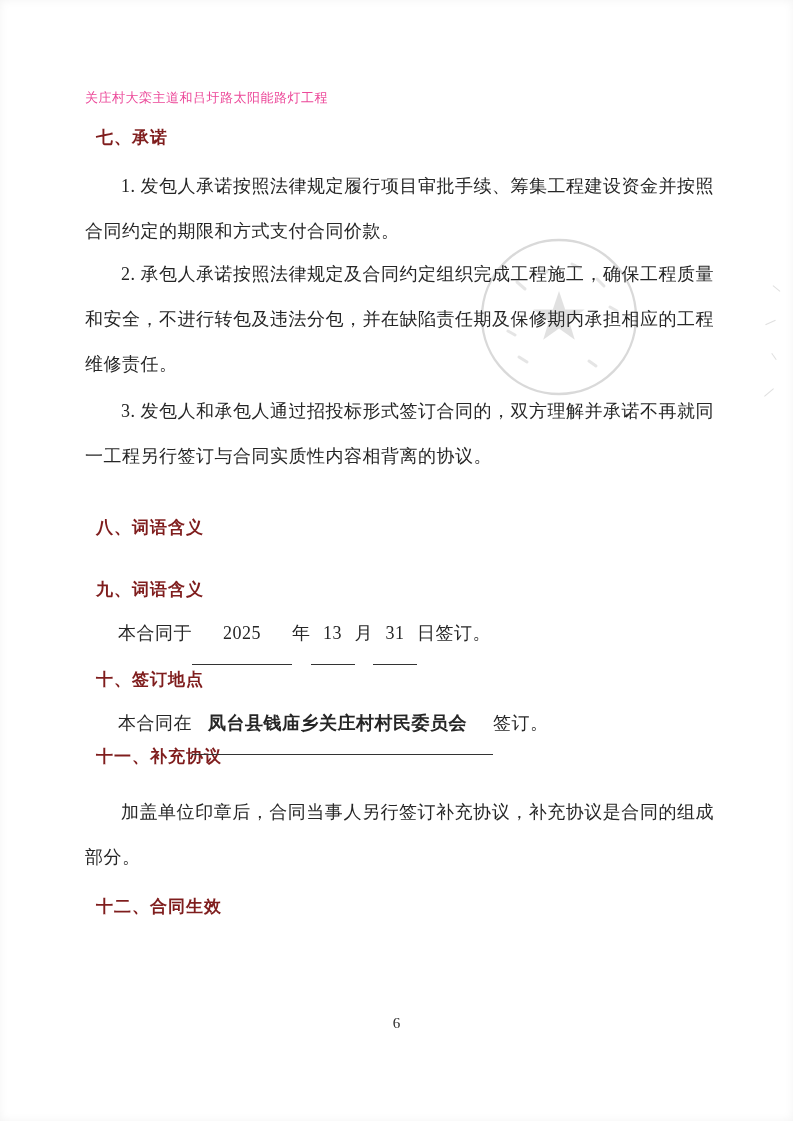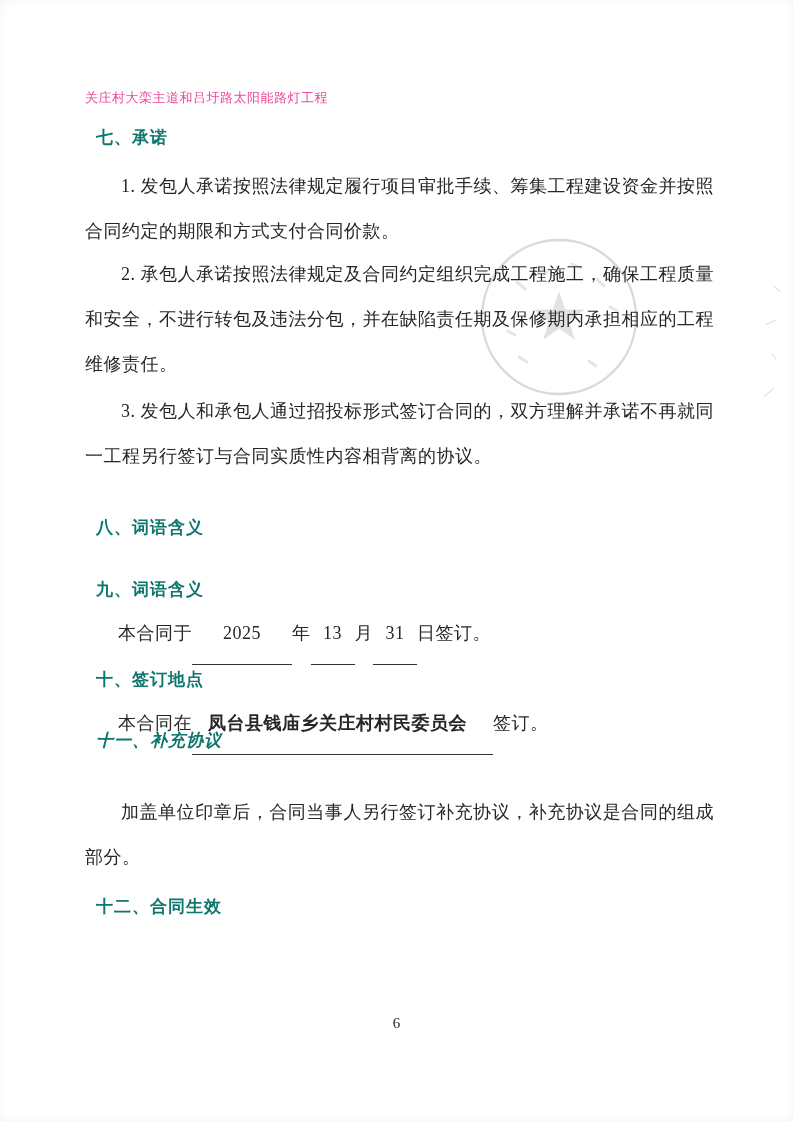--- a/index.html
+++ b/index.html
@@ -13,27 +13,27 @@
     color:#262626;
     box-shadow: inset 0 0 10px rgba(0,0,0,0.05);
   }
   .doc-header {
     position:absolute; left:85px; top:89px;
     font-size:13px; letter-spacing:0.5px; color:#ec4899;
   }
   .hd {
     position:absolute; left:96px;
     font-family:"Liberation Sans", sans-serif;
-    font-weight:700; font-size:17px; letter-spacing:1px; color:#0f766e;
+    font-weight:700; font-size:17px; letter-spacing:1px; color:#7f1d1d;
   }
   .hd7  { top:126px; }
   .hd8  { top:468px;margin-top:48px; }
   .hd9  { top:578px; }
   .hd10 { top:668px; }
-  .hd11 { top:729px;font-style:italic; }
+  .hd11 { top:745px; }
   .hd12 { top:895px; }
   .para {
     position:absolute; left:85px; width:629px;
     font-size:18px; line-height:45px; letter-spacing:0.5px;
     text-indent:2em; text-align:justify; z-index:2;
   }
   .p7-1 { top:164px; }
   .p7-2 { top:252px; }
   .p7-3 { top:389px; }
   .p8-1 { top:521px; }

